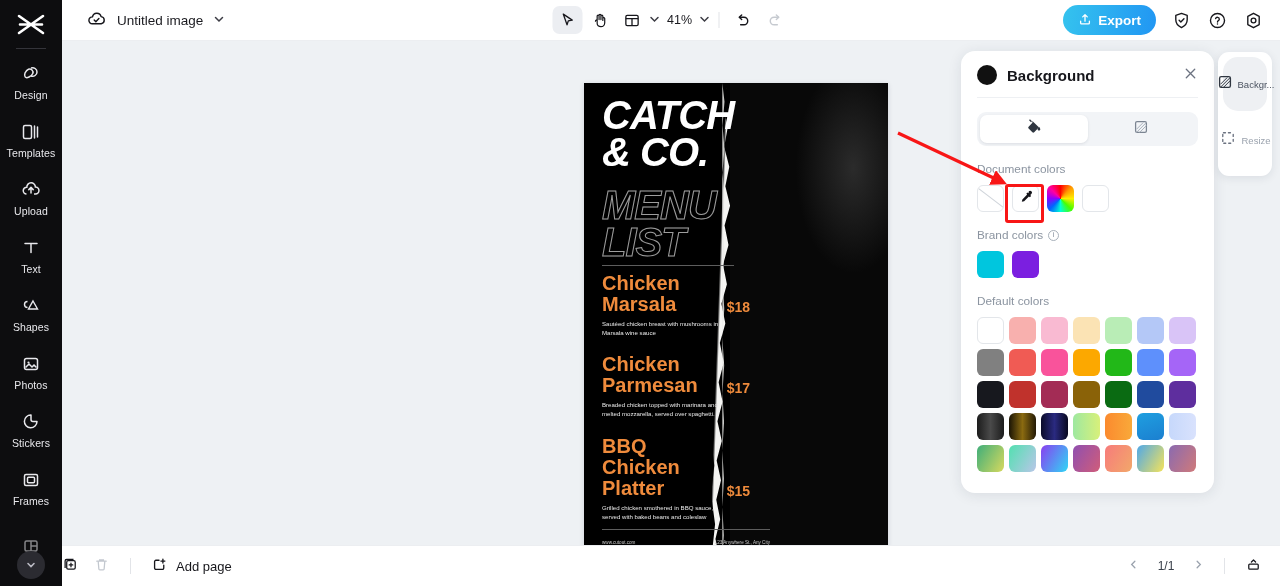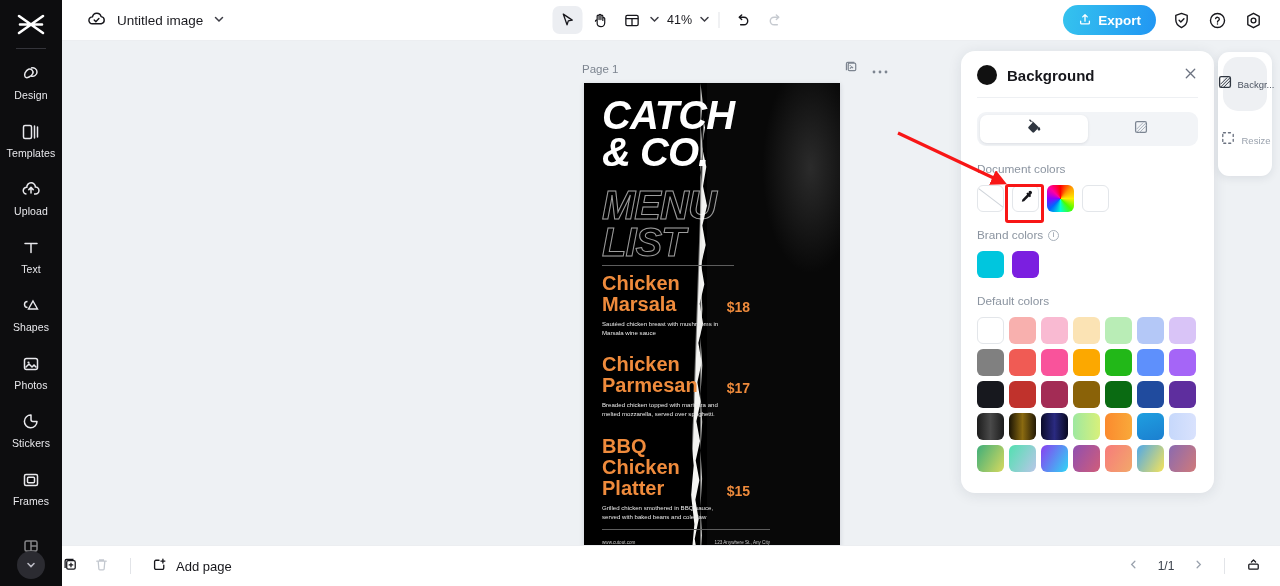--- a/index.html
+++ b/index.html
@@ -65,21 +65,21 @@
   .canvas-area {
     position:absolute; left:62px; top:41px; width:1218px; height:504px; background:#eef1f4;
   }
   .page-head {
     position:absolute; left:520px; top:18px; width:306px; display:flex;
     align-items:center; justify-content:space-between;
   }
   .page-label { font-size:11.5px; color:#7d8590; }
   .page-head-icons { display:flex; align-items:center; gap:13px; }
   .poster {
-    position:absolute; left:522px; top:42px; width:256px; height:471px;
+    position:absolute; left:522px; top:42px; width:304px; height:471px;
     background:#000; overflow:hidden; box-shadow:0 1px 5px rgba(20,30,50,.14);
   }
   .poster-photo {
     position:absolute; right:0; top:0; width:52%; height:100%;
     background:
       radial-gradient(ellipse 52% 32% at 78% 18%, #2b2b2b 0%, #080808 70%),
       radial-gradient(ellipse 44% 40% at 95% 58%, #242424 0%, #060606 72%),
       radial-gradient(ellipse 30% 22% at 60% 88%, #1c1c1c 0%, #050505 70%),
       #030303;
   }
@@ -395,40 +395,20 @@
         <svg width="19" height="19" viewBox="0 0 20 20" fill="none" stroke="#17171c" stroke-width="1.45" stroke-linejoin="round">
           <path d="M10 2.4l6 3.3v8.6l-6 3.3-6-3.3V5.7z"></path>
             <circle cx="10" cy="10" r="2.5"></circle>
         </svg>
       </span>
     </div>
   </div>
 
   <div class="canvas-area">
 
-    <div class="page-head">
-      <span class="page-label">Page 1</span>
-      <span class="page-head-icons">
-        <span>
-          <svg width="15" height="15" viewBox="0 0 16 16" fill="none" stroke="#7d8590" stroke-width="1.3">
-            <rect x="4.5" y="4.5" width="8" height="8" rx="1.3"></rect>
-              <path d="M11 3.6H4a1.4 1.4 0 00-1.4 1.4v7"></path>
-            <path d="M6.3 10.3l1.9-2 1.4 1.4"></path>
-              <circle cx="6.6" cy="7" r=".7" fill="#7d8590" stroke="none"></circle>
-          </svg>
-        </span>
-        <span>
-          <svg width="16" height="4" viewBox="0 0 16 4" fill="#7d8590">
-            <circle cx="2" cy="2" r="1.4"></circle>
-              <circle cx="8" cy="2" r="1.4"></circle>
-              <circle cx="14" cy="2" r="1.4"></circle>
-          </svg>
-        </span>
-      </span>
-    </div>
 
     <div class="poster">
       <div class="poster-photo"></div>
       <div class="tear"></div>
       <div class="tear2"></div>
 
       <div class="p-title1">
         <div>CATCH</div>
         <div>&amp; CO.</div>
       </div>

